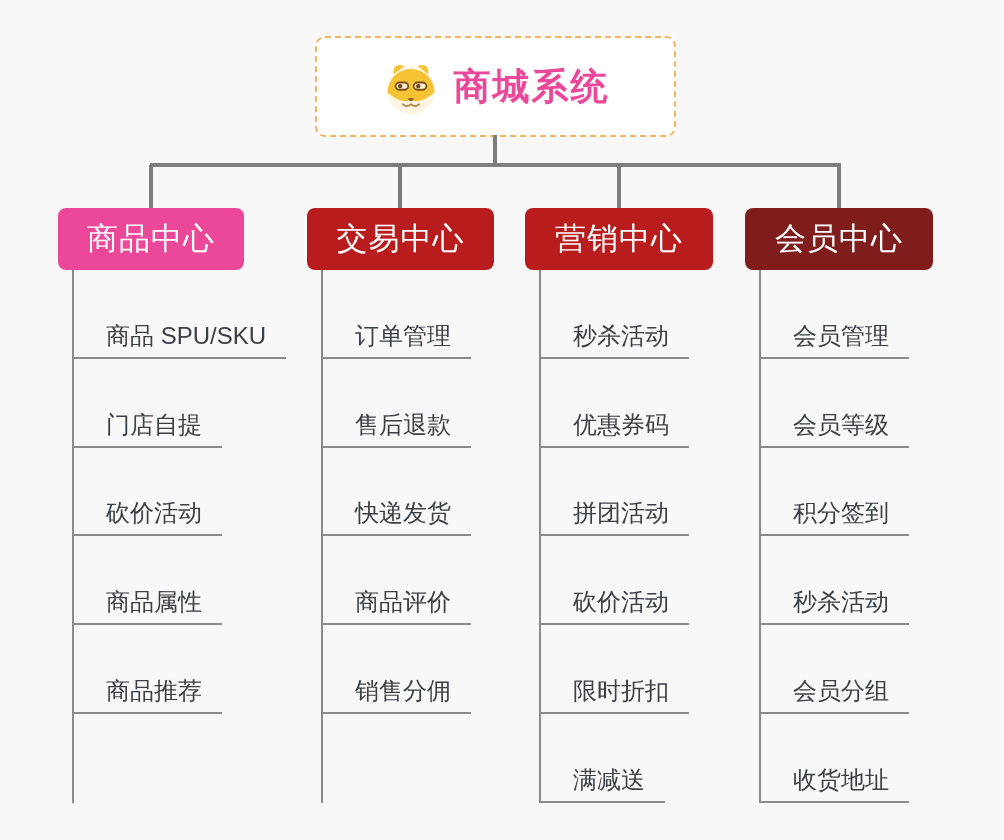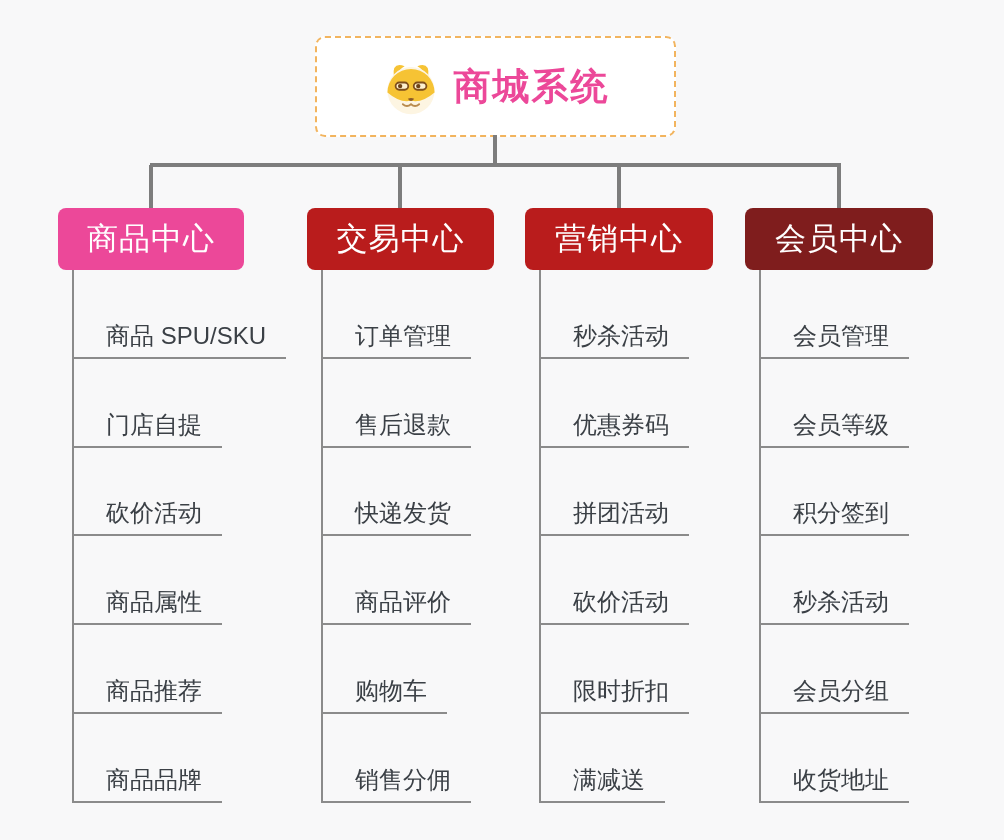--- a/index.html
+++ b/index.html
@@ -118,23 +118,20 @@
     </div>
 
     <div class="leaf">
       <span class="leaf-text">商品属性</span>
     </div>
 
     <div class="leaf">
       <span class="leaf-text">商品推荐</span>
     </div>
 
-    <div class="leaf">
-      <span class="leaf-text">商品品牌</span>
-    </div>
   </div>
     </div>
       <div class="branch">
       <div class="line drop"></div>
       <div class="branch-box" style="background: #b91c1c;">
         <span>交易中心</span>
       </div>
       <div class="leaf-col">
     <div class="leaf">
       <span class="leaf-text">订单管理</span>
@@ -145,23 +142,20 @@
     </div>
 
     <div class="leaf">
       <span class="leaf-text">快递发货</span>
     </div>
 
     <div class="leaf">
       <span class="leaf-text">商品评价</span>
     </div>
 
-    <div class="leaf">
-      <span class="leaf-text">购物车</span>
-    </div>
 
     <div class="leaf">
       <span class="leaf-text">销售分佣</span>
     </div>
   </div>
     </div>
       <div class="branch">
       <div class="line drop"></div>
       <div class="branch-box" style="background: #b91c1c;">
         <span>营销中心</span>

